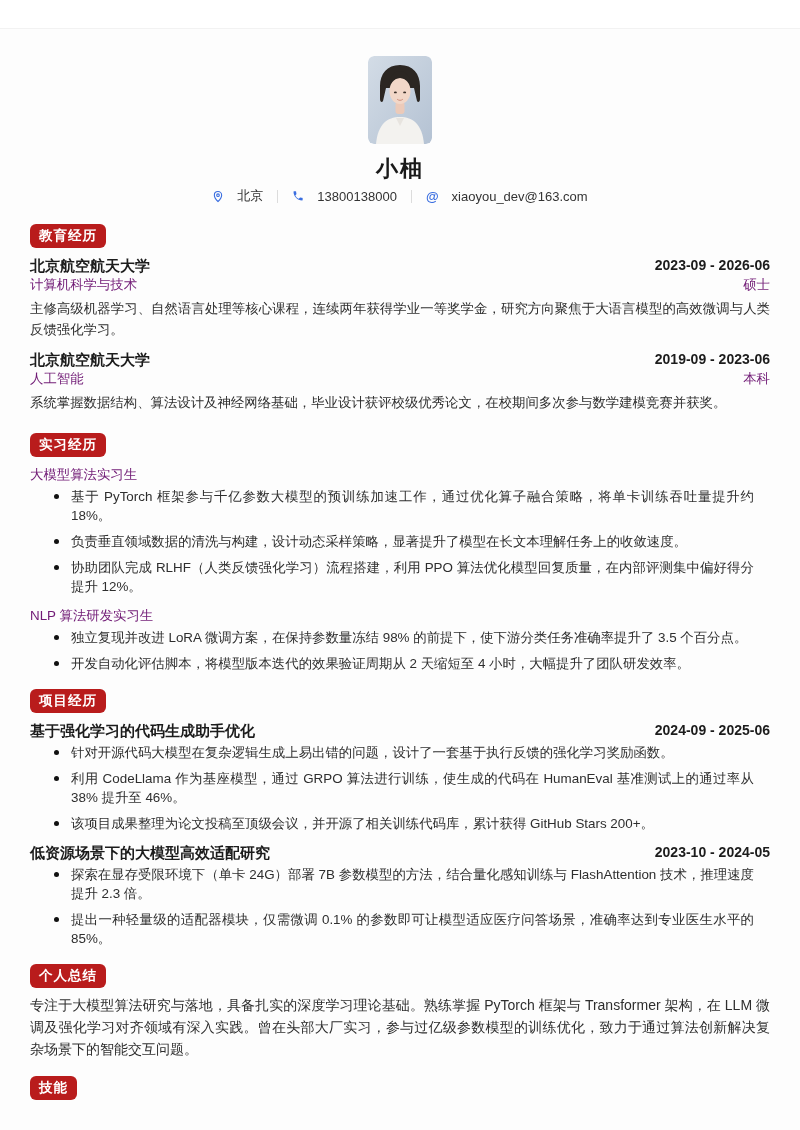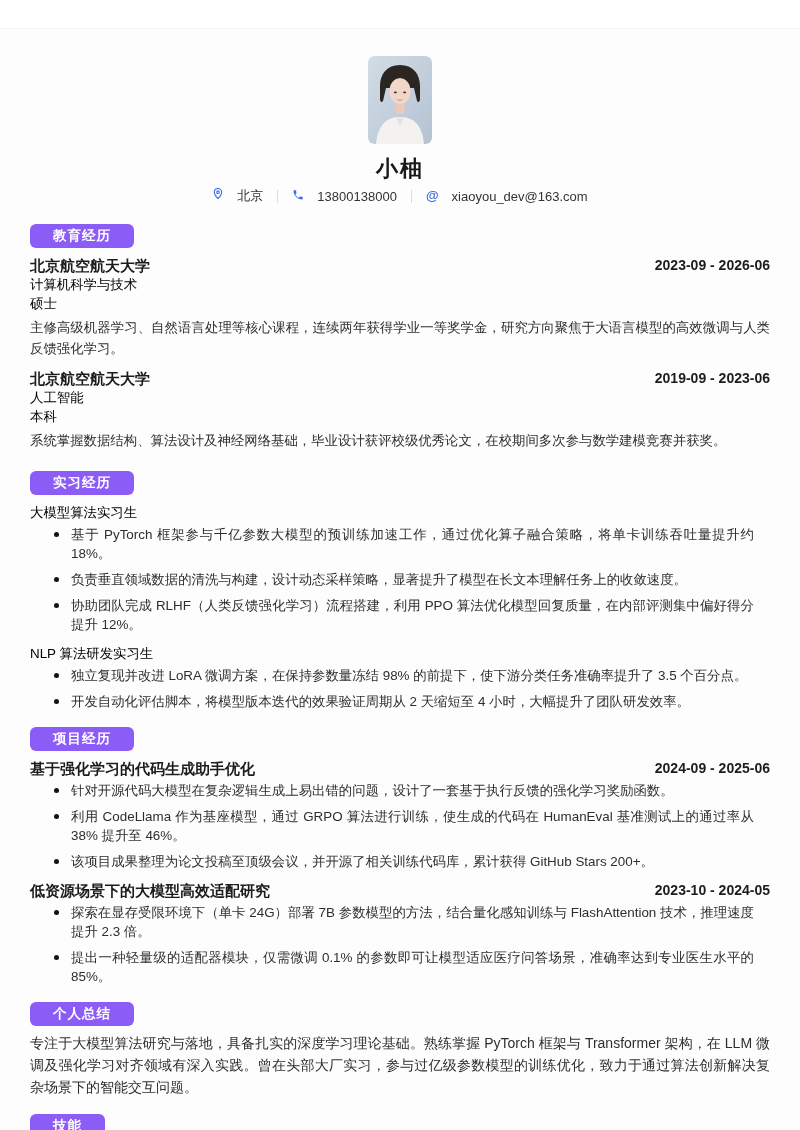--- a/index.html
+++ b/index.html
@@ -10,41 +10,41 @@
   .sheet{
     margin-top:28px;background:#fdfdfd;border-top:1px solid #f2f2f2;
     padding:0 30px 40px;box-sizing:border-box;min-height:1102px;
   }
   
   header{text-align:center;}
   .photo{width:64px;height:88px;margin:27px auto 0;border-radius:6px;overflow:hidden;}
   .photo svg{display:block;}
   h1.name{margin:9px 0 0;font-size:22px;line-height:31px;font-weight:700;color:#1a1a1a;letter-spacing:2px;}
   .contacts{margin-top:3px;height:18px;display:flex;justify-content:center;align-items:center;gap:14px;font-size:13px;color:#333;}
-  .contact{display:inline-flex;gap:13px;white-space:nowrap;}
+  .contact{display:inline-flex;align-items:center;gap:13px;white-space:nowrap;}
   .contact svg{flex:none;display:block;}
   .at-glyph{color:#3a6ee0;font-weight:700;font-size:13px;line-height:13px;}
   .vdiv{width:1px;height:13px;background:#dcdcdc;}
   
   .badge{
-    display:inline-block;background:#8b5cf6;color:#fff;font-size:13.5px;font-weight:700;
-    line-height:24px;padding:0 23px;border-radius:6px;letter-spacing:1px;
+    display:inline-block;background:#b91c1c;color:#fff;font-size:13.5px;font-weight:700;
+    line-height:24px;padding:0 9px;border-radius:6px;letter-spacing:1px;
   }
   .sec-edu .badge{margin-top:19px;}
   .sec-int .badge{margin-top:20px;}
   .sec-proj .badge{margin-top:16px;}
   .sec-sum .badge{margin-top:16px;}
   .sec-skill .badge{margin-top:16px;}
   
   .entry{margin-top:10px;}
   .entry.first{margin-top:8px;}
   .ehead{display:flex;justify-content:space-between;align-items:center;line-height:19px;}
   .ehead .t{font-size:15px;font-weight:700;color:#1c1c1c;}
   .ehead .d{font-size:14px;font-weight:700;color:#1c1c1c;white-space:nowrap;}
-  .esub{display:flex;justify-content:space-between;line-height:19px;font-size:13.4px;color:#000000;flex-direction:column;}
+  .esub{display:flex;justify-content:space-between;line-height:19px;font-size:13.4px;color:#701a75;}
   .desc{margin:4px 0 0;font-size:13.4px;line-height:21px;color:#2e2e2e;text-align:justify;}
   ul.bullets{list-style:none;margin:3px 16px 0;padding:0;}
   ul.bullets li{
     position:relative;padding-left:25px;font-size:13.4px;line-height:19px;
     margin-bottom:7px;color:#2e2e2e;text-align:justify;
   }
   ul.bullets li:last-child{margin-bottom:0;}
   ul.bullets li::before{
     content:"";position:absolute;left:8px;top:7px;width:5px;height:5px;border-radius:50%;background:#111;
   }

